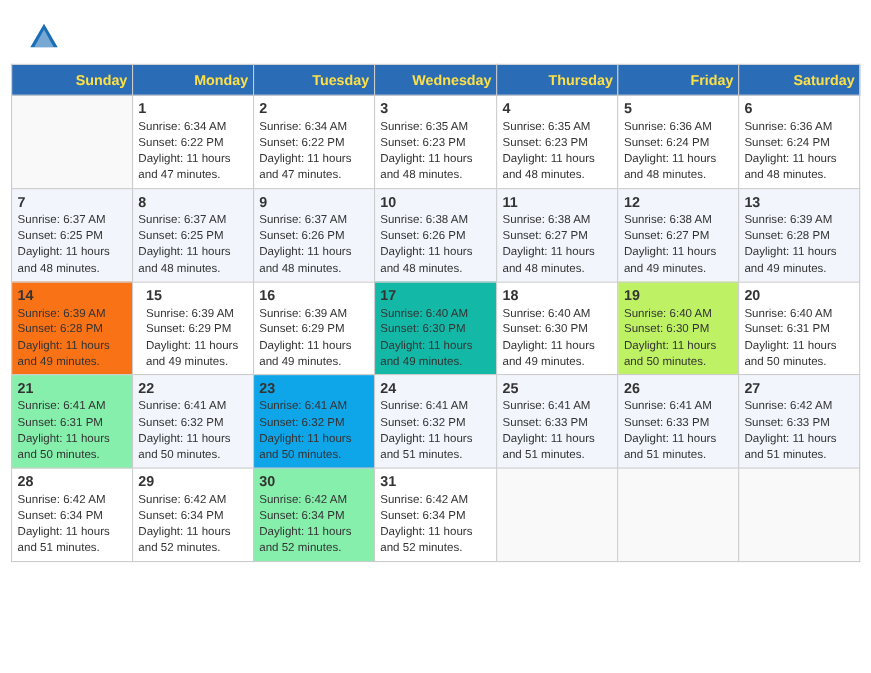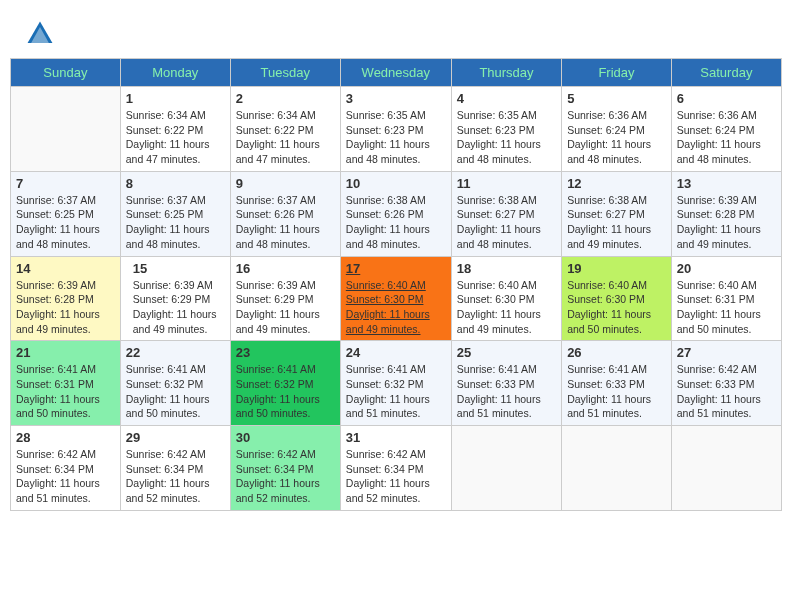--- a/index.html
+++ b/index.html
@@ -55,25 +55,25 @@
     }
     .cal-wrap {
       padding: 0 10px 10px 10px;
     }
     table {
       width: 100%;
       border-collapse: collapse;
     }
     th {
       background-color: #2a6cb5;
-      color: #86efac;
+      color: #fde047;
       font-size: 13px;
-      font-weight: normal;
+      font-weight: bold;
       padding: 6px 4px;
-      text-align: center;
+      text-align: right;
       border: 1px solid #ccc;
     }
     td {
       border: 1px solid #ccc;
       vertical-align: top;
       padding: 4px 5px;
       width: 113px;
       min-height: 80px;
       font-size: 11px;
       color: #333;
@@ -228,42 +228,42 @@
           </td>
           <td style="background: rgb(242, 246, 252);">
             <span class="day-num">13</span>
             <div class="day-info" style="white-space: pre-line;">Sunrise: 6:39 AM
 Sunset: 6:28 PM
 Daylight: 11 hours
 and 49 minutes.</div>
           </td>
         </tr>
         <tr>
-          <td style="background: #fef9c3;">
+          <td style="background: #f97316;">
             <span class="day-num">14</span>
             <div class="day-info" style="white-space: pre-line;">Sunrise: 6:39 AM
 Sunset: 6:28 PM
 Daylight: 11 hours
 and 49 minutes.</div>
           </td>
           <td style="background: rgb(255, 255, 255); padding-left: 12px;">
             <span class="day-num">15</span>
             <div class="day-info" style="white-space: pre-line;">Sunrise: 6:39 AM
 Sunset: 6:29 PM
 Daylight: 11 hours
 and 49 minutes.</div>
           </td>
           <td style="background: rgb(255, 255, 255);">
             <span class="day-num">16</span>
             <div class="day-info" style="white-space: pre-line;">Sunrise: 6:39 AM
 Sunset: 6:29 PM
 Daylight: 11 hours
 and 49 minutes.</div>
           </td>
-          <td style="background: #f97316; text-decoration: underline;">
+          <td style="background: #14b8a6;">
             <span class="day-num">17</span>
             <div class="day-info" style="white-space: pre-line;">Sunrise: 6:40 AM
 Sunset: 6:30 PM
 Daylight: 11 hours
 and 49 minutes.</div>
           </td>
           <td style="background: rgb(255, 255, 255); border-radius: 17px;">
             <span class="day-num">18</span>
             <div class="day-info" style="white-space: pre-line;">Sunrise: 6:40 AM
 Sunset: 6:30 PM
@@ -293,21 +293,21 @@
 Daylight: 11 hours
 and 50 minutes.</div>
           </td>
           <td style="background: rgb(242, 246, 252);">
             <span class="day-num">22</span>
             <div class="day-info" style="white-space: pre-line;">Sunrise: 6:41 AM
 Sunset: 6:32 PM
 Daylight: 11 hours
 and 50 minutes.</div>
           </td>
-          <td style="background: #22c55e;">
+          <td style="background: #0ea5e9;">
             <span class="day-num">23</span>
             <div class="day-info" style="white-space: pre-line;">Sunrise: 6:41 AM
 Sunset: 6:32 PM
 Daylight: 11 hours
 and 50 minutes.</div>
           </td>
           <td style="background: rgb(242, 246, 252);">
             <span class="day-num">24</span>
             <div class="day-info" style="white-space: pre-line;">Sunrise: 6:41 AM
 Sunset: 6:32 PM

